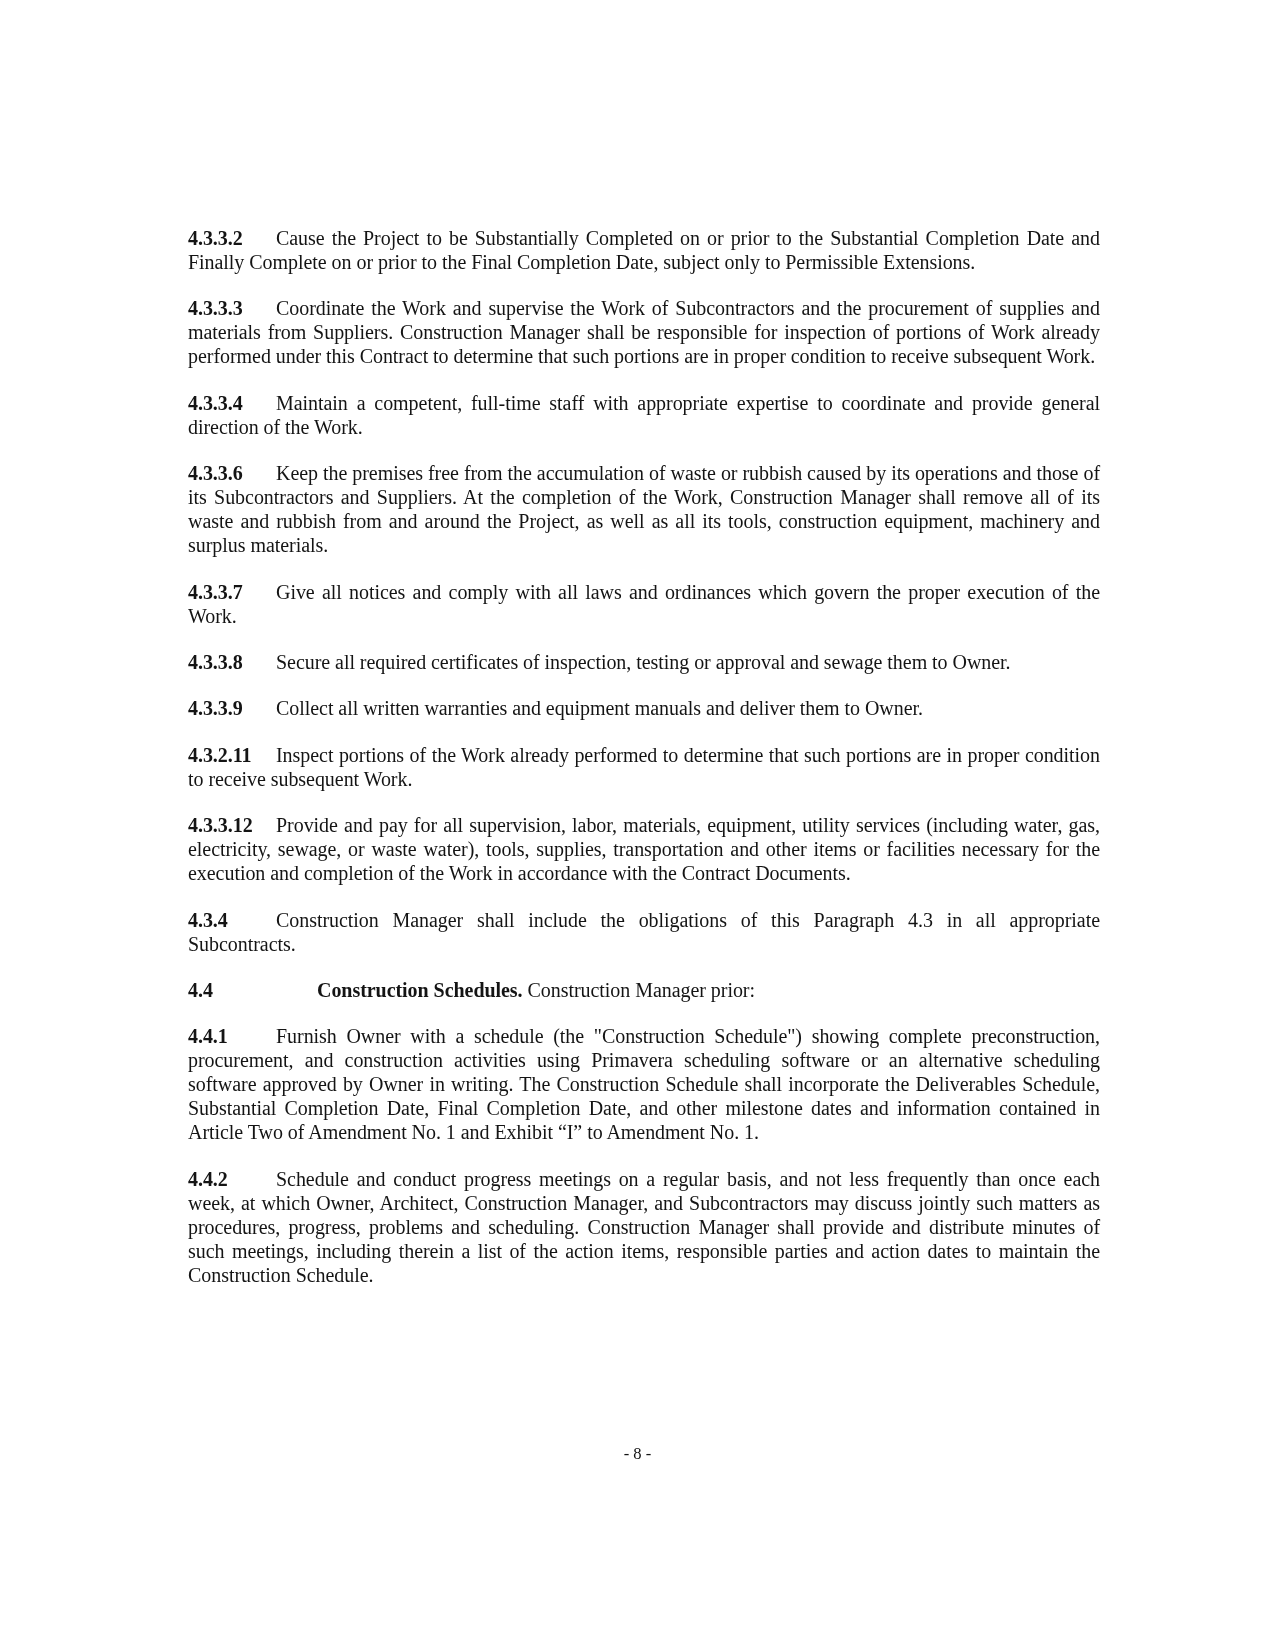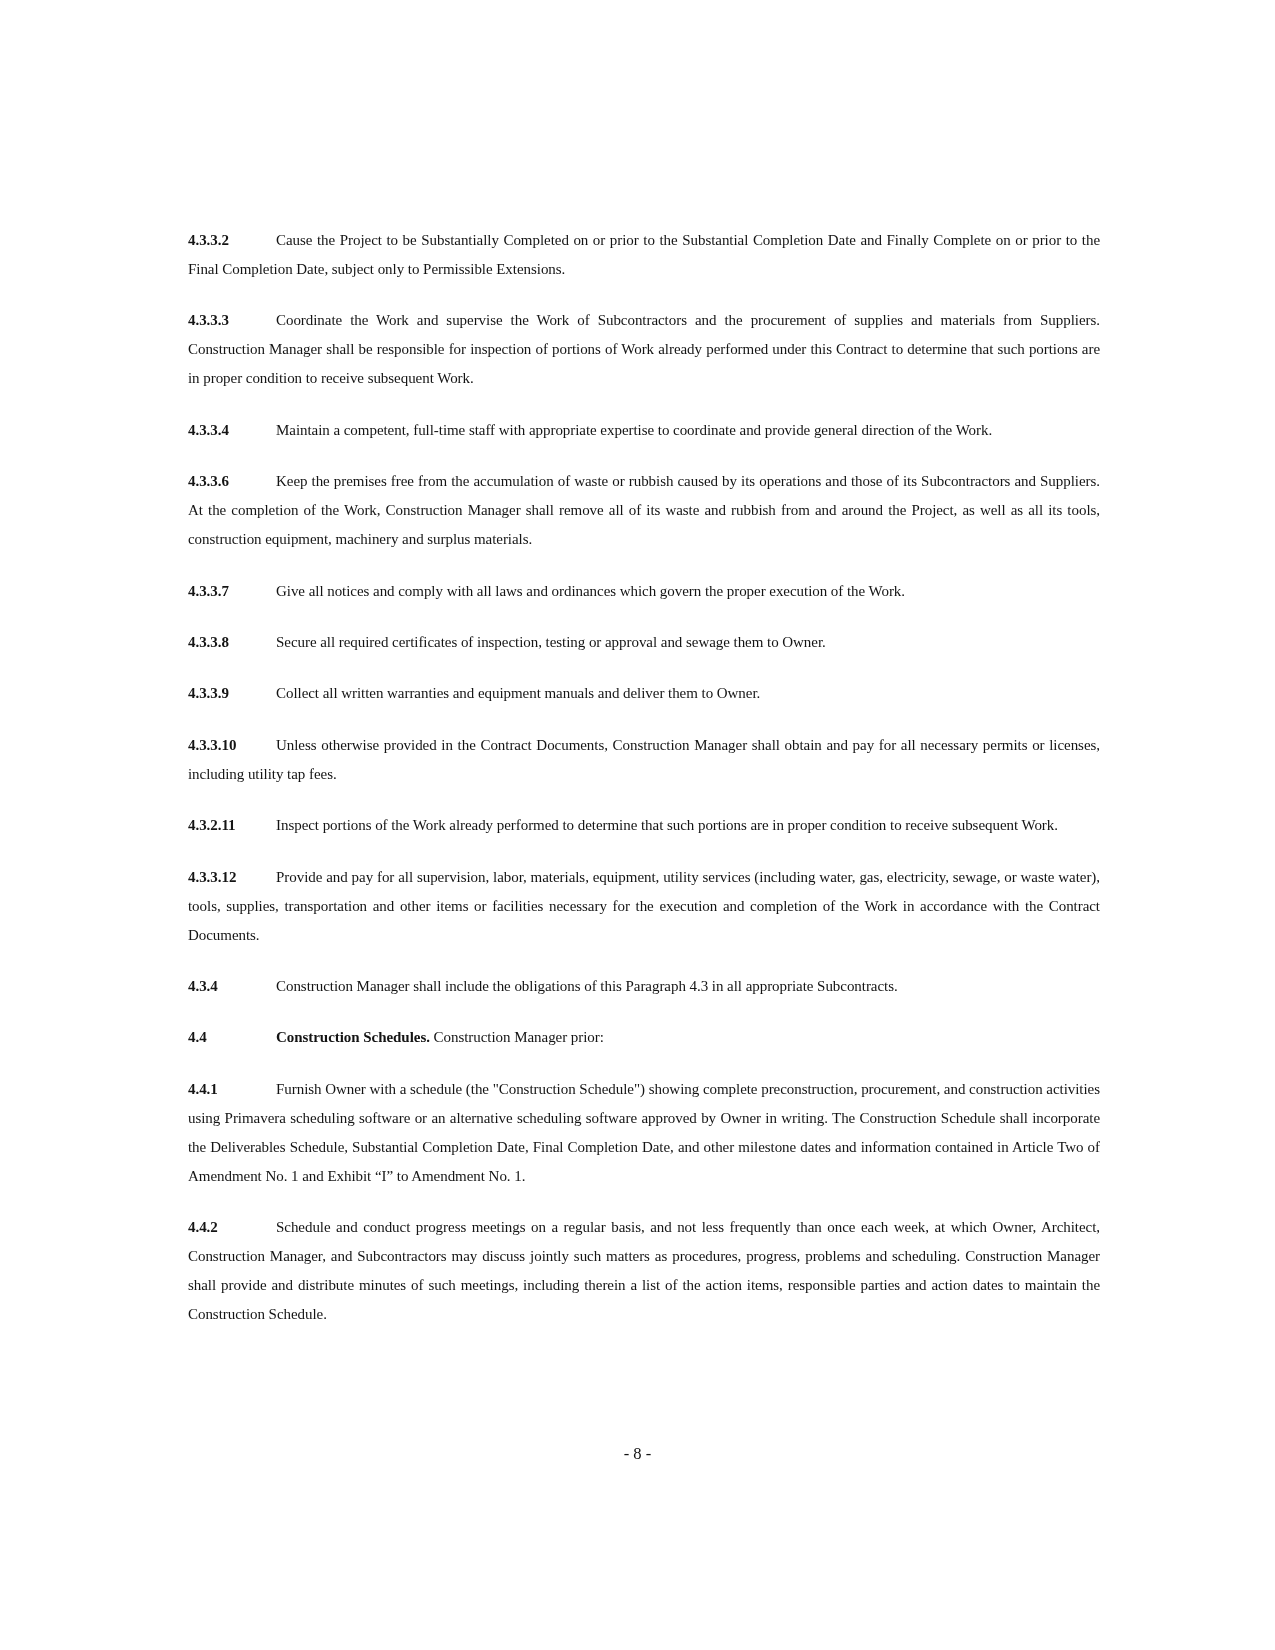--- a/index.html
+++ b/index.html
@@ -15,33 +15,34 @@
       font-family: "Liberation Serif", "DejaVu Serif", serif;
       color: #141414;
     }
     .page {
       position: absolute;
       left: 188px;
       top: 226px;
       width: 912px;
     }
     .para {
-      font-size: 15px;
-      line-height: 29px;
+      font-size: 20px;
+      line-height: 24px;
       text-align: justify;
       margin: 0 0 22.4px 0;
       letter-spacing: -0.05px;
     }
     .num {
       font-weight: bold;
       display: inline-block;
       min-width: 88px;
     }
     .head {
       font-weight: bold;
+      margin-left: 41px;
     }
     .footer {
       position: absolute;
       left: 0;
       width: 1275px;
       top: 1444px;
       text-align: center;
       font-size: 16.6px;
     }
   </style>
@@ -57,21 +58,20 @@
 
 
   <p class="para"><span class="num">4.3.3.6</span><span>Keep the premises free from the accumulation of waste or rubbish caused by its operations and those of its Subcontractors and Suppliers.  At the completion of the Work, Construction Manager shall remove all of its waste and rubbish from and around the Project, as well as all its tools, construction equipment, machinery and surplus materials.</span></p>
 
   <p class="para"><span class="num">4.3.3.7</span><span>Give all notices and comply with all laws and ordinances which govern the proper execution of the Work.</span></p>
 
   <p class="para"><span class="num">4.3.3.8</span><span>Secure all required certificates of inspection, testing or approval and sewage them to Owner.</span></p>
 
   <p class="para"><span class="num">4.3.3.9</span><span>Collect all written warranties and equipment manuals and deliver them to Owner.</span></p>
 
-  <p class="para"><span class="num">4.3.3.10</span><span>Unless otherwise provided in the Contract Documents, Construction Manager shall obtain and pay for all necessary permits or licenses, including utility tap fees.</span></p>
 
   <p class="para"><span class="num">4.3.2.11</span><span>Inspect portions of the Work already performed to determine that such portions are in proper condition to receive subsequent Work.</span></p>
 
   <p class="para"><span class="num">4.3.3.12</span><span>Provide and pay for all supervision, labor, materials, equipment, utility services (including water, gas, electricity, sewage, or waste water), tools, supplies, transportation and other items or facilities necessary for the execution and completion of the Work in accordance with the Contract Documents.</span></p>
 
   <p class="para"><span class="num">4.3.4</span><span>Construction Manager shall include the obligations of this Paragraph 4.3 in all appropriate Subcontracts.</span></p>
 
   <p class="para"><span class="num">4.4</span><span class="head">Construction Schedules.</span> <span>Construction Manager prior:</span></p>
 
   <p class="para"><span class="num">4.4.1</span><span>Furnish Owner with a schedule (the "Construction Schedule") showing complete preconstruction, procurement, and construction activities using Primavera scheduling software or an alternative scheduling software approved by Owner in writing.  The Construction Schedule shall incorporate the Deliverables Schedule, Substantial Completion Date, Final Completion Date, and other milestone dates and information contained in Article Two of Amendment No. 1 and Exhibit “I” to Amendment No. 1.</span></p>

